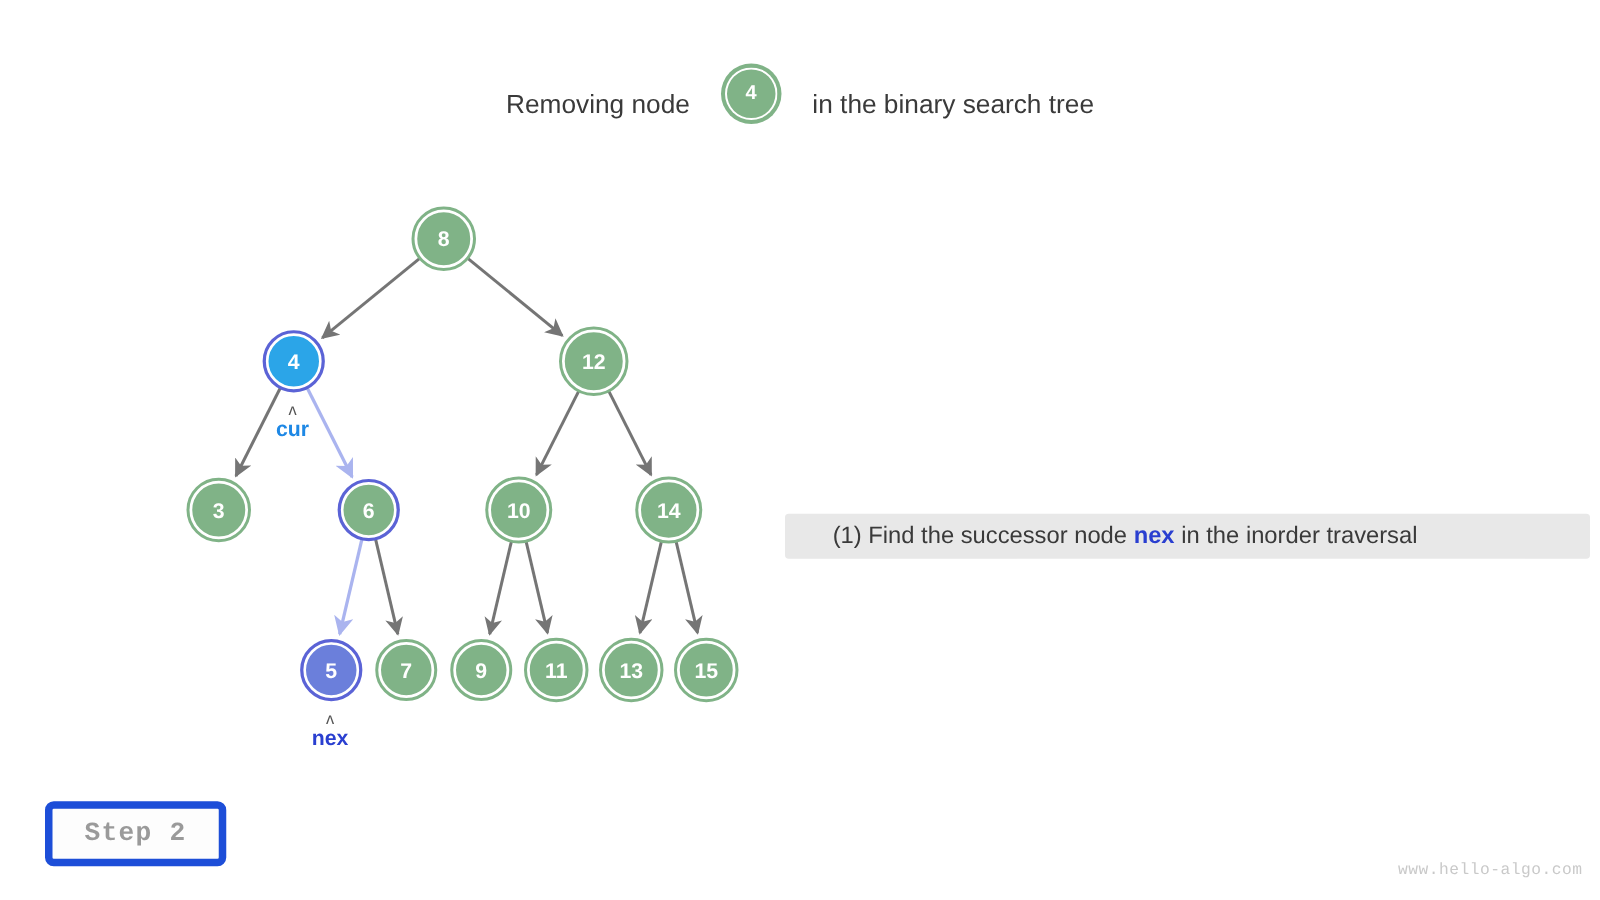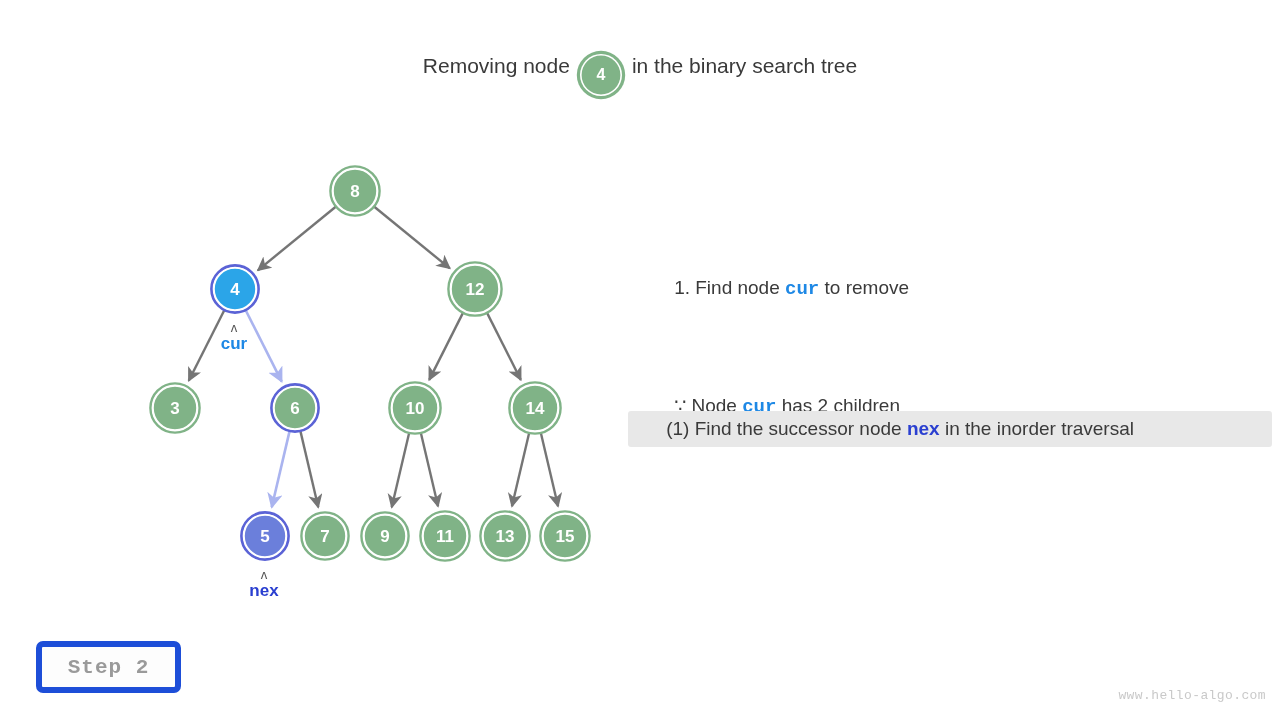--- a/index.html
+++ b/index.html
@@ -16,23 +16,23 @@
     color: #3c3c3c;
   }
 
   
   #title-bar {
     position: absolute;
     top: 54px;
     left: 0;
     width: 1280px;
     display: flex;
-    align-items: flex-start;
+    align-items: flex-end;
     justify-content: center;
-    gap: 0px;
+    gap: 18px;
   }
   .title-text {
     font-size: 21px;
     color: #3a3a3a;
     white-space: pre;
   }
   .title-badge {
     width: 42px;
     height: 42px;
     margin: 0 10px;
@@ -250,27 +250,21 @@
         </g>
         <g>
           <text x="264" y="579" class="caret">ʌ</text>
           <text x="264" y="596" class="ptr-label" fill="#2a3fd0">nex</text>
         </g>
       </g>
   </svg>
 </div>
 
 <div id="explain">
-  <div class="exp-line">
-    <span>1. Find node </span><span class="kw-cur">cur</span><span> to remove</span>
-  </div>
-
-  <div class="exp-line exp-gap-1">
-    <span>∵ Node </span><span class="kw-cur">cur</span><span> has 2 children</span>
-  </div>
+
 
 </div>
 
 <div id="highlight-row">
   <div class="exp-line">
     <span>(1) Find the successor node </span><span class="kw-nex">nex</span><span> in the inorder traversal</span>
   </div>
 </div>
 
 <div id="step-badge">Step 2</div>

